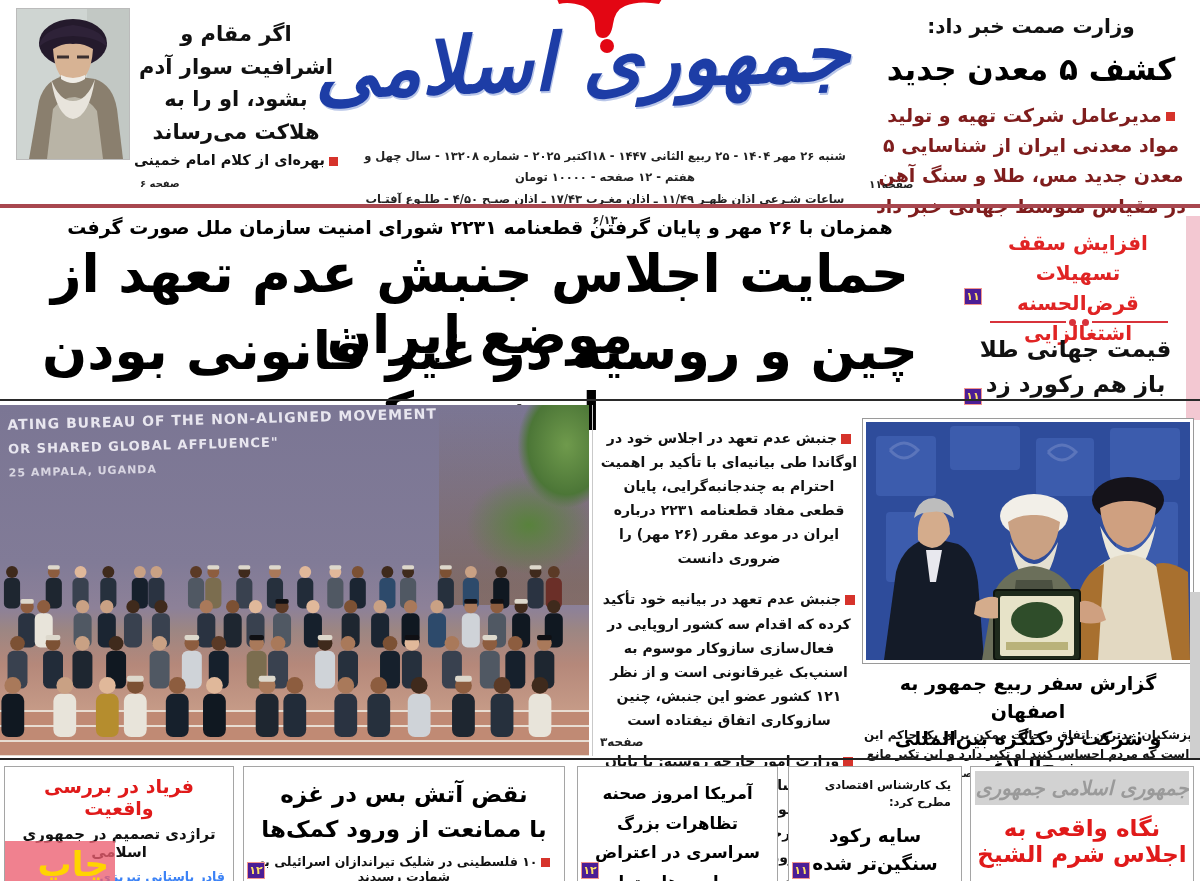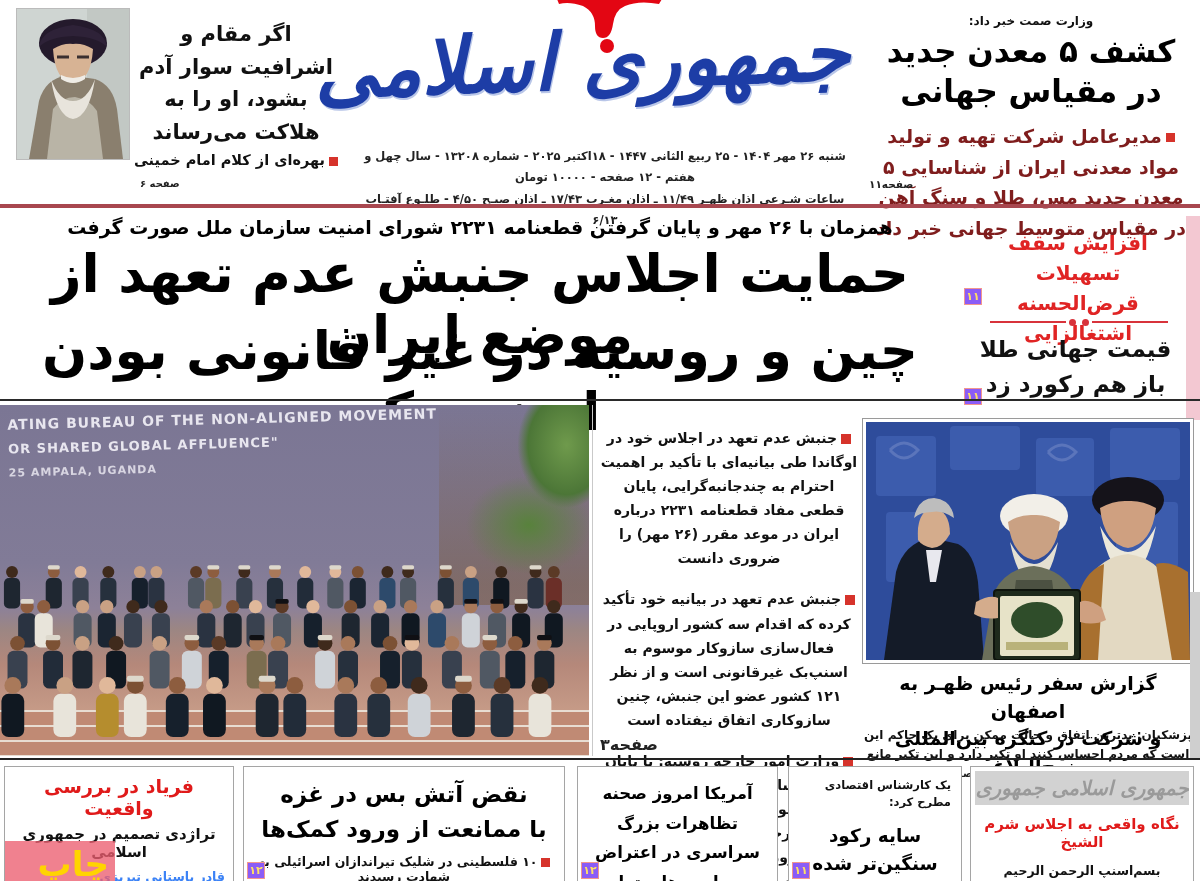--- a/index.html
+++ b/index.html
@@ -14,61 +14,61 @@
   .khomeini-attrib{left:132px;top:152px;width:208px;font-size:14.5px;font-weight:bold;color:#111;text-align:center;}
   .khomeini-page{left:140px;top:178px;font-size:10px;font-weight:bold;color:#222;}
   .sq-badge{display:inline-block;width:9px;height:9px;background:#d6332b;vertical-align:middle;margin-left:4px;}
 
   .masthead{left:350px;top:0;width:500px;height:150px;text-align:center;}
   .masthead-drip{position:absolute;left:205px;top:-6px;width:110px;height:62px;}
   .masthead-title{position:absolute;left:0;top:16px;width:500px;font-size:78px;font-weight:bold;font-style:italic;color:#1d3da6;transform:rotate(-2deg);letter-spacing:-4px;white-space:nowrap;text-shadow:1px 2px 0 #b9c6e8;}
   .dateline{left:362px;top:146px;width:486px;text-align:center;font-size:11.5px;font-weight:bold;color:#222;line-height:1.85;}
 
   .mining{left:868px;top:14px;width:326px;text-align:center;}
-  .mining-kicker{font-size:12px;font-weight:bold;color:#111;margin-bottom:4px;}
+  .mining-kicker{font-size:20px;font-weight:bold;color:#111;margin-bottom:12px;}
   .mining-headline{font-size:31px;font-weight:900;color:#000;line-height:1.28;}
   .mining-summary{margin-top:10px;font-size:19px;font-weight:bold;color:#7f1d1d;line-height:1.6;text-align:center;}
   .mining-page{left:828px;top:178px;font-size:10.5px;font-weight:bold;color:#222;margin-left:41px;}
 
   .rule-red{left:0;top:204px;width:1200px;height:4px;background:#a8474f;}
 
   
   .lead-kicker{left:0;top:216px;width:960px;text-align:center;font-size:19px;font-weight:800;color:#000;}
   .lead-h1{left:0;top:243px;width:960px;text-align:center;font-size:53px;font-weight:900;color:#000;letter-spacing:-1px;}
   .lead-h2{left:0;top:320px;width:960px;text-align:center;font-size:53px;font-weight:900;color:#000;letter-spacing:-1px;}
   .rule-dark{left:0;top:399px;width:1200px;height:2px;background:#2a2a2a;}
 
   .side-pink{left:1186px;top:216px;width:14px;height:204px;background:#f3c8d2;}
   .side-item1{left:978px;top:228px;width:200px;text-align:center;font-size:20px;font-weight:800;color:#e02424;line-height:1.5;}
   .side-item2{left:968px;top:332px;width:215px;text-align:center;font-size:23px;font-weight:900;color:#111;line-height:1.5;}
   .side-sep{left:990px;top:318px;width:178px;height:8px;display:flex;align-items:center;}
   .side-sep .ln{flex:1;height:2px;background:#d8333b;}
   .side-sep .dot{width:7px;height:7px;border-radius:50%;background:#d8333b;margin:0 3px;}
-  .pbadge{position:absolute;width:18px;height:17px;background:#8b5cf6;color:#ffdf66;font-size:11px;font-weight:bold;display:flex;align-items:center;justify-content:center;border:1px solid #f2968f;}
+  .pbadge{position:absolute;width:18px;height:17px;background:#4c1d95;color:#ffdf66;font-size:11px;font-weight:bold;display:flex;align-items:center;justify-content:center;border:1px solid #f2968f;}
 
   
   .main-photo{left:0;top:405px;width:589px;height:351px;overflow:hidden;background:linear-gradient(180deg,#7b7694 0%,#817b97 45%,#8d8198 58%,#9c8683 64%,#b5887a 74%,#c79c88 88%,#d3ab96 100%);}
   .photo-banner{position:absolute;left:8px;top:6px;color:#e8e6ef;font-weight:bold;transform:rotate(-1.5deg);direction:ltr;text-align:left;letter-spacing:1px;}
   .photo-banner .l1{font-size:14px;}
   .photo-banner .l2{font-size:13px;margin-top:9px;}
   .photo-banner .l3{font-size:11px;margin-top:10px;opacity:.85;}
   .greenery{position:absolute;right:0;top:0;width:150px;height:200px;
     background:radial-gradient(ellipse 70px 90px at 85% 20%,#6f9a4c 0%,#4c7637 55%,transparent 70%),
                radial-gradient(ellipse 90px 70px at 60% 60%,#58823c 0%,transparent 70%),
                linear-gradient(180deg,#8a8feb00 0%,#7a5b3f88 90%);}
   .steps{position:absolute;left:0;bottom:0;width:100%;height:46px;
     background:repeating-linear-gradient(180deg,#e8ddd2 0 2px,#c08a74 2px 15px);}
   .crowd-svg{position:absolute;left:0;top:0;}
 
   .mid-divider{left:592px;top:405px;width:1px;height:351px;background:#c9c9c9;}
 
   .bullets-col{left:600px;top:412px;width:258px;}
   .bullet-item{font-size:14px;font-weight:bold;color:#111;line-height:1.72;text-align:center;margin-bottom:17px;}
   .bullet-item .sq-badge{width:10px;height:10px;}
-  .lead-page{left:600px;top:735px;font-size:16px;font-weight:bold;color:#222;}
+  .lead-page{left:600px;top:735px;font-size:12px;font-weight:bold;color:#222;}
 
   .pez-photo{left:862px;top:418px;width:332px;height:246px;border:1px solid #9a9a9a;background:#fff;padding:3px;}
   .pez-inner{width:100%;height:100%;overflow:hidden;position:relative;background:#2e4c9b;}
   .pez-title{left:862px;top:670px;width:332px;text-align:center;font-size:19px;font-weight:900;color:#000;line-height:1.45;}
   .pez-sub{left:862px;top:726px;width:332px;text-align:center;font-size:12px;font-weight:bold;color:#111;line-height:1.6;}
   .side-gray{left:1190px;top:592px;width:10px;height:168px;background:#cfcfcf;}
 
   
   .rule-bottom{left:0;top:758px;width:1200px;height:2px;background:#222;}
   .bbox{border:1px solid #a5a5a5;background:#fff;}
@@ -85,21 +85,21 @@
 
   .box-c{left:577px;top:766px;width:201px;height:140px;padding:12px 10px 0;}
   .box-c-title{font-size:16.5px;font-weight:bold;color:#000;text-align:center;line-height:1.8;}
 
   .box-d{left:788px;top:766px;width:174px;height:140px;padding:10px 10px 0;}
   .box-d-kicker{font-size:11.5px;font-weight:bold;color:#111;text-align:right;line-height:1.5;}
   .box-d-title{font-size:18.5px;font-weight:900;color:#000;text-align:center;line-height:1.55;margin-top:10px;}
 
   .box-e{left:970px;top:766px;width:224px;height:140px;padding:4px 4px 0;}
   .box-e-pattern{height:34px;background:#d2d2d2;overflow:hidden;white-space:nowrap;color:#9a9a9a;font-size:20px;font-weight:bold;font-style:italic;line-height:34px;letter-spacing:-2px;}
-  .box-e-title{color:#e01a1a;font-size:15px;font-weight:900;text-align:center;margin-top:10px;}
+  .box-e-title{color:#e01a1a;font-size:23px;font-weight:900;text-align:center;margin-top:10px;}
   .box-e-bism{font-size:12.5px;font-weight:bold;color:#111;text-align:center;margin-top:12px;}
 
   .pageref-inline{font-size:10px;font-weight:bold;color:#222;}
 </style>
 </head>
 <body>
 
 <div id="page">
 
   <div class="abs khomeini-photo">
@@ -129,21 +129,20 @@
   </div>
   <div class="abs dateline">
     <div>شنبه ۲۶ مهر ۱۴۰۴ - ۲۵ ربیع الثانی ۱۴۴۷ - ۱۸اکتبر ۲۰۲۵ - شماره ۱۳۲۰۸ - سال چهل و هفتم - ۱۲ صفحه - ۱۰۰۰۰ تومان</div>
     <div>ساعات شـرعی  اذان ظهـر ۱۱/۴۹ ـ اذان مغـرب ۱۷/۴۳ ـ اذان صبـح ۴/۵۰ - طلـوع آفتـاب ۶/۱۳</div>
   </div>
 
   <div class="abs mining">
     <div class="mining-kicker">وزارت صمت خبر داد:</div>
     <div class="mining-headline">
       <div>کشف ۵ معدن جدید</div>
-      <div>در مقیاس جهانی</div>
     </div>
     <div class="mining-summary"><span class="sq-badge"></span><span>مدیرعامل شرکت تهیه و تولید مواد معدنی ایران از شناسایی ۵ معدن جدید مس، طلا و سنگ آهن در مقیاس متوسط جهانی خبر داد</span></div>
   </div>
   <div class="abs mining-page">صفحه۱۱</div>
 
   <div class="abs rule-red"></div>
 
   <div class="abs lead-kicker">همزمان با ۲۶ مهر و پایان گرفتن قطعنامه ۲۲۳۱ شورای امنیت سازمان ملل صورت گرفت</div>
   <div class="abs lead-h1">حمایت اجلاس جنبش عدم تعهد از موضع ایران</div>
   <div class="abs lead-h2">چین و روسیه در غیر قانونی بودن اسنپ بک</div>
@@ -389,21 +388,21 @@
           <rect x="134" y="174" width="74" height="60" rx="2" fill="#e7e3c8"></rect>
           <ellipse cx="171" cy="198" rx="26" ry="18" fill="#2f4d2a"></ellipse>
           <rect x="140" y="220" width="62" height="8" fill="#b9b27a"></rect>
           <path d="M110 180 Q124 172 132 176 L132 196 Q118 198 108 192 Z" fill="#d4ac8c"></path>
           <path d="M236 186 Q222 176 214 180 L214 200 Q228 204 240 198 Z" fill="#cfa080"></path>
         </g>
       </svg>
     </div>
   </div>
   <div class="abs pez-title">
-    <div>گزارش سفر رئیس ظهـر به اصفهان</div>
+    <div>گزارش سفر ربیع جمهور به اصفهان</div>
     <div>و شرکت در کنگره بین‌المللی نهج‌البلاغه</div>
   </div>
   <div class="abs pez-sub"><span>پزشکیان: بدترین اتفاق و حالت ممکن برای یک حاکم این است که مردم احساس کنند او تکبر دارد و این تکبر مانع از پذیرش حرف حق شود</span> <span class="pageref-inline">صفحه۹</span></div>
   <div class="abs side-gray"></div>
 
   <div class="abs rule-bottom"></div>
 
   <div class="abs bbox box-a">
     <div class="box-a-title">فریاد در بررسی واقعیت</div>
     <div class="box-a-sub">تراژدی تصمیم در جمهوری اسلامی</div>

